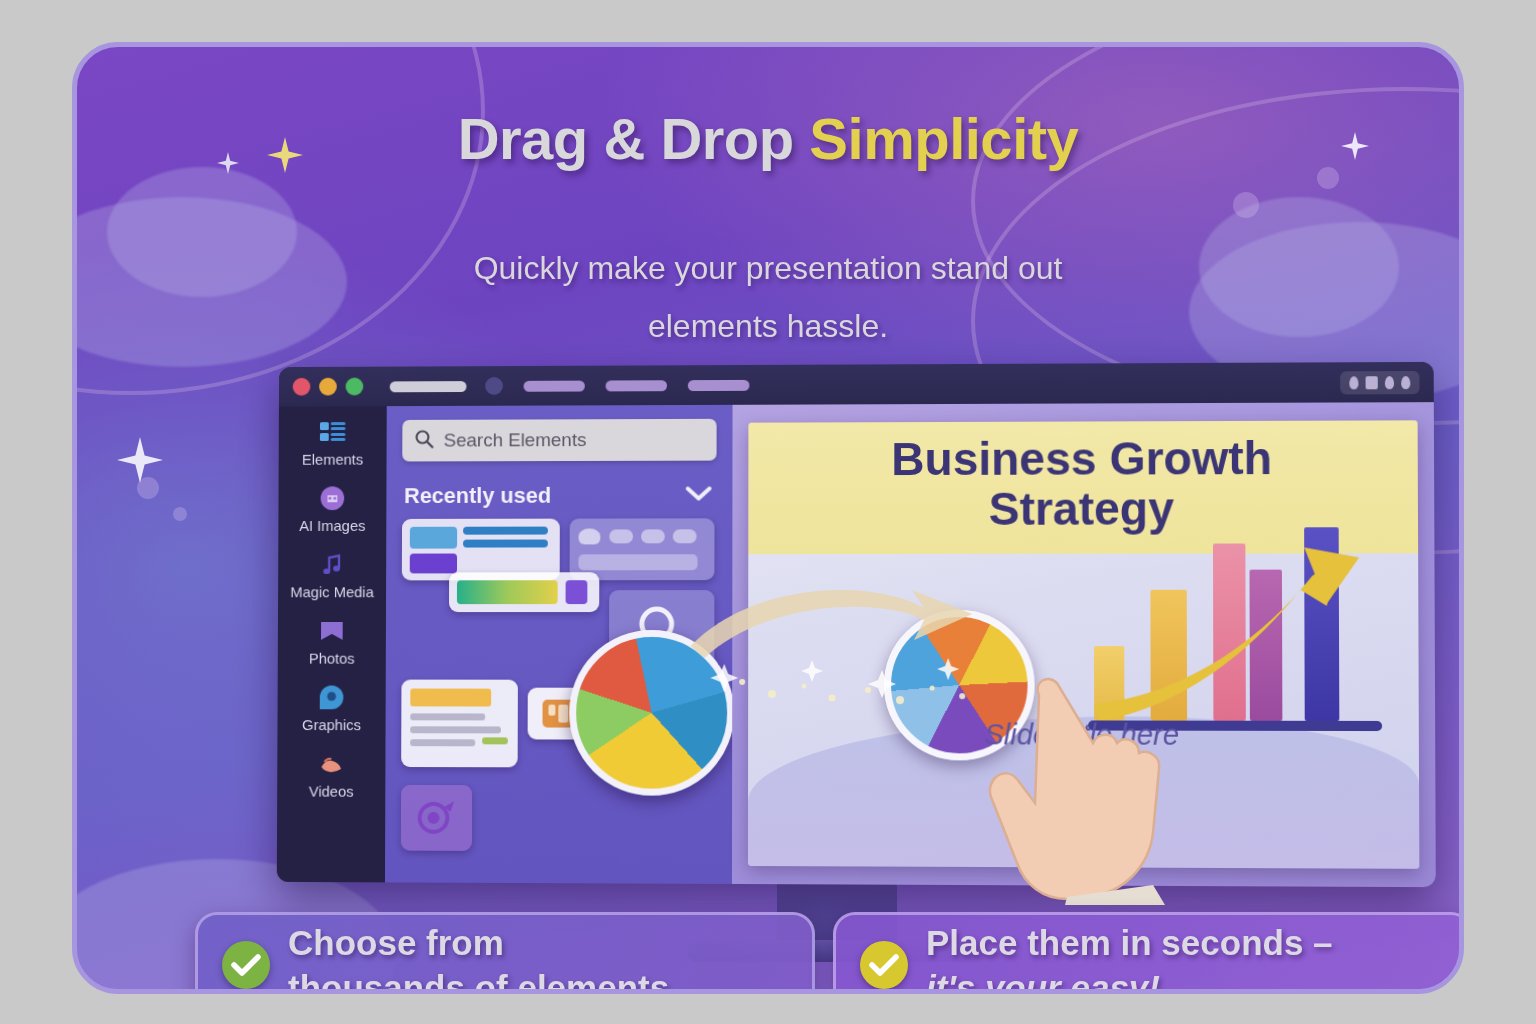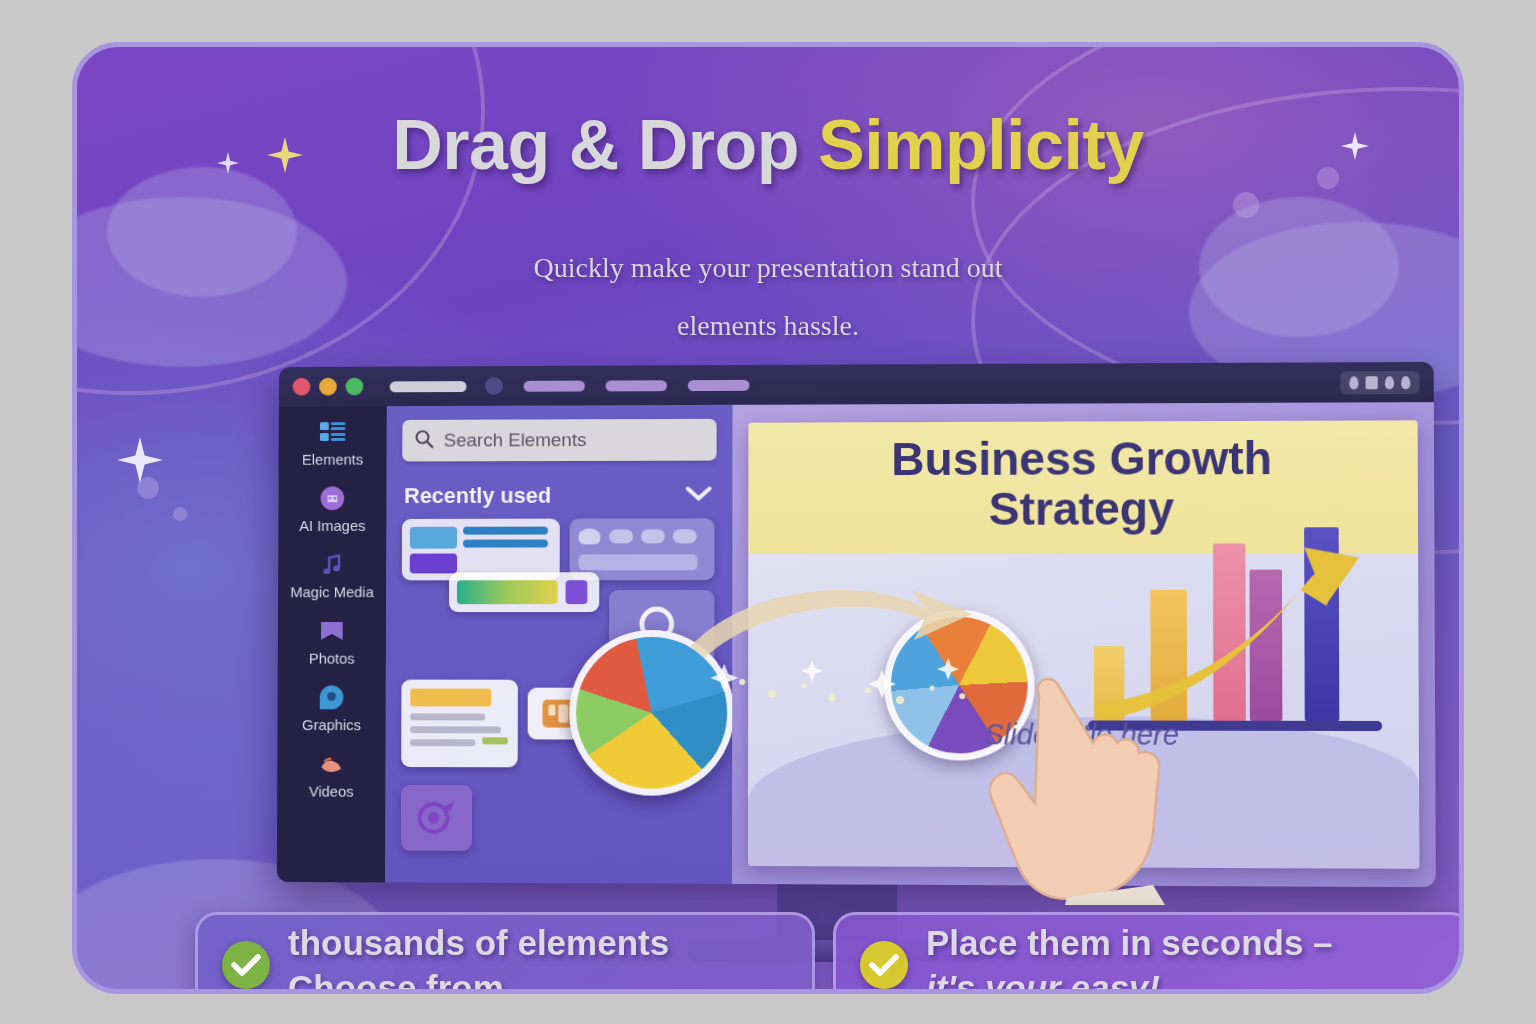--- a/index.html
+++ b/index.html
@@ -25,31 +25,30 @@
   
   .cloud{position:absolute;border-radius:50%;background:rgba(186,182,232,.30);filter:blur(1px);}
   .arc{position:absolute;border:4px solid rgba(206,176,226,.33);border-radius:50%;background:transparent;}
   .dot{position:absolute;border-radius:50%;background:rgba(210,190,235,.32);}
   .star{position:absolute;}
   .star svg{display:block;}
 
   
   .headline{
     position:absolute;left:0;right:0;top:58px;text-align:center;
-    font-size:70px;font-weight:bold;letter-spacing:-.5px;
+    font-size:58px;font-weight:bold;letter-spacing:-.5px;
     text-shadow:3px 4px 6px rgba(40,10,70,.45);
     white-space:nowrap;
   }
   .headline .w{color:#d8d7da;}
   .headline .y{color:#e3d04e;}
   .subhead{
     position:absolute;left:0;right:0;top:192px;text-align:center;
-    color:#d9d7dc;font-size:28px;line-height:58px;font-weight:400;
+    color:#d9d7dc;font-size:32px;line-height:58px;font-weight:400;
     text-shadow:2px 3px 5px rgba(40,10,70,.42);
-    font-family:Liberation Serif, serif;
   }
 
   
   .monitor{
     position:absolute;left:195px;top:317px;width:1157px;height:520px;
     background:linear-gradient(180deg,#2e2b52 0%,#211f3d 100%);
     border-radius:12px;
     box-shadow:0 18px 42px rgba(30,8,60,.45);
     overflow:hidden;
     transform:perspective(1400px) rotateY(-1.4deg) rotateX(.6deg);
@@ -410,22 +409,22 @@
     <path d="M120 250 L206 238 L218 258 L118 258 Z" fill="#e6ded2"></path>
   </svg>
 
   <div class="callout left">
     <div class="check" style="background:#7cb342;">
       <svg width="30" height="24" viewBox="0 0 30 24">
           <path d="M3 12 L11 20 L27 4" stroke="#ffffff" stroke-width="5.5" fill="none" stroke-linecap="round" stroke-linejoin="round"></path>
         </svg>
     </div>
     <div class="callout-txt">
+      <div>Choose from</div>
       <div>thousands of elements</div>
-      <div>Choose from</div>
     </div>
   </div>
 
   <div class="callout right">
     <div class="check" style="background:#d8c830;">
       <svg width="30" height="24" viewBox="0 0 30 24">
           <path d="M3 12 L11 20 L27 4" stroke="#ffffff" stroke-width="5.5" fill="none" stroke-linecap="round" stroke-linejoin="round"></path>
         </svg>
     </div>
     <div class="callout-txt">

